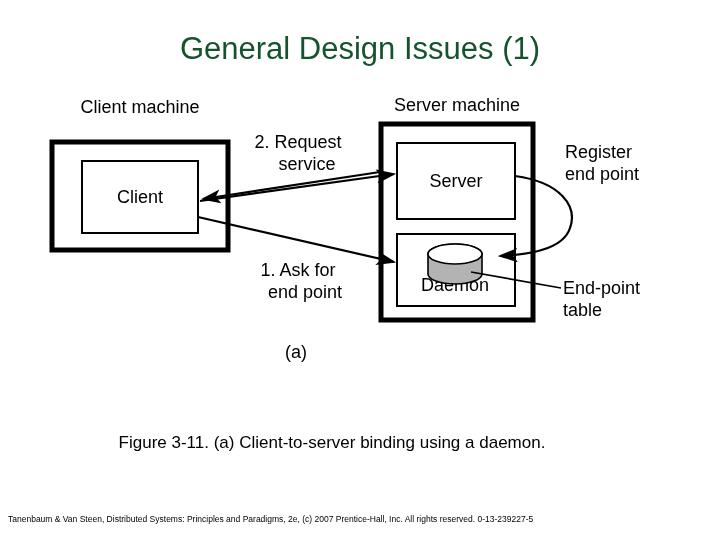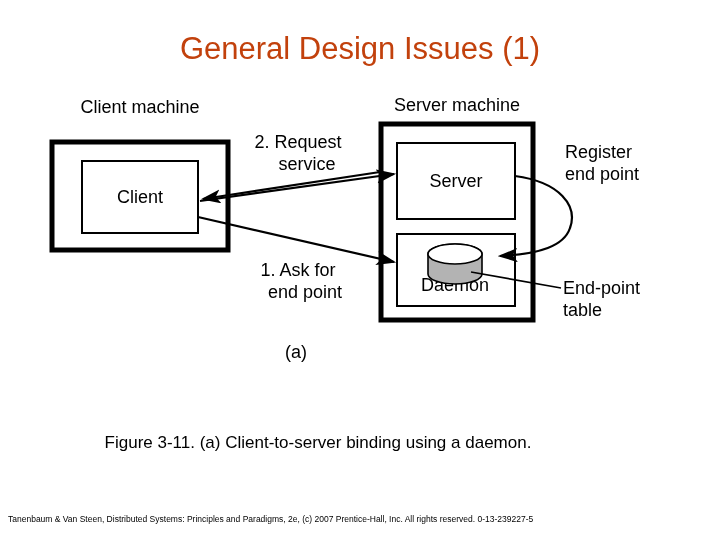--- a/index.html
+++ b/index.html
@@ -17,21 +17,21 @@
 
   
   #slide-title {
     position: absolute;
     left: 0;
     top: 30px;
     width: 720px;
     text-align: center;
     font-size: 31px;
     line-height: 38px;
-    color: #c2410c;
+    color: #14532d;
     font-family: "Liberation Sans", sans-serif;
     white-space: nowrap;
   }
 
   
   #figure-area {
     position: absolute;
     left: 0;
     top: 86px;
     width: 720px;
@@ -51,21 +51,21 @@
   .diagram-text.big {
     font-size: 18px;
   }
   .panel-letter {
     font-size: 18px;
   }
 
   
   #figure-caption {
     position: absolute;
-    left: 0;
+    left: 14px;
     top: 432px;
     width: 636px;
     text-align: center;
     font-size: 17px;
     line-height: 22px;
     color: #000000;
     font-family: "Liberation Sans", sans-serif;
     white-space: nowrap;
   }
 

